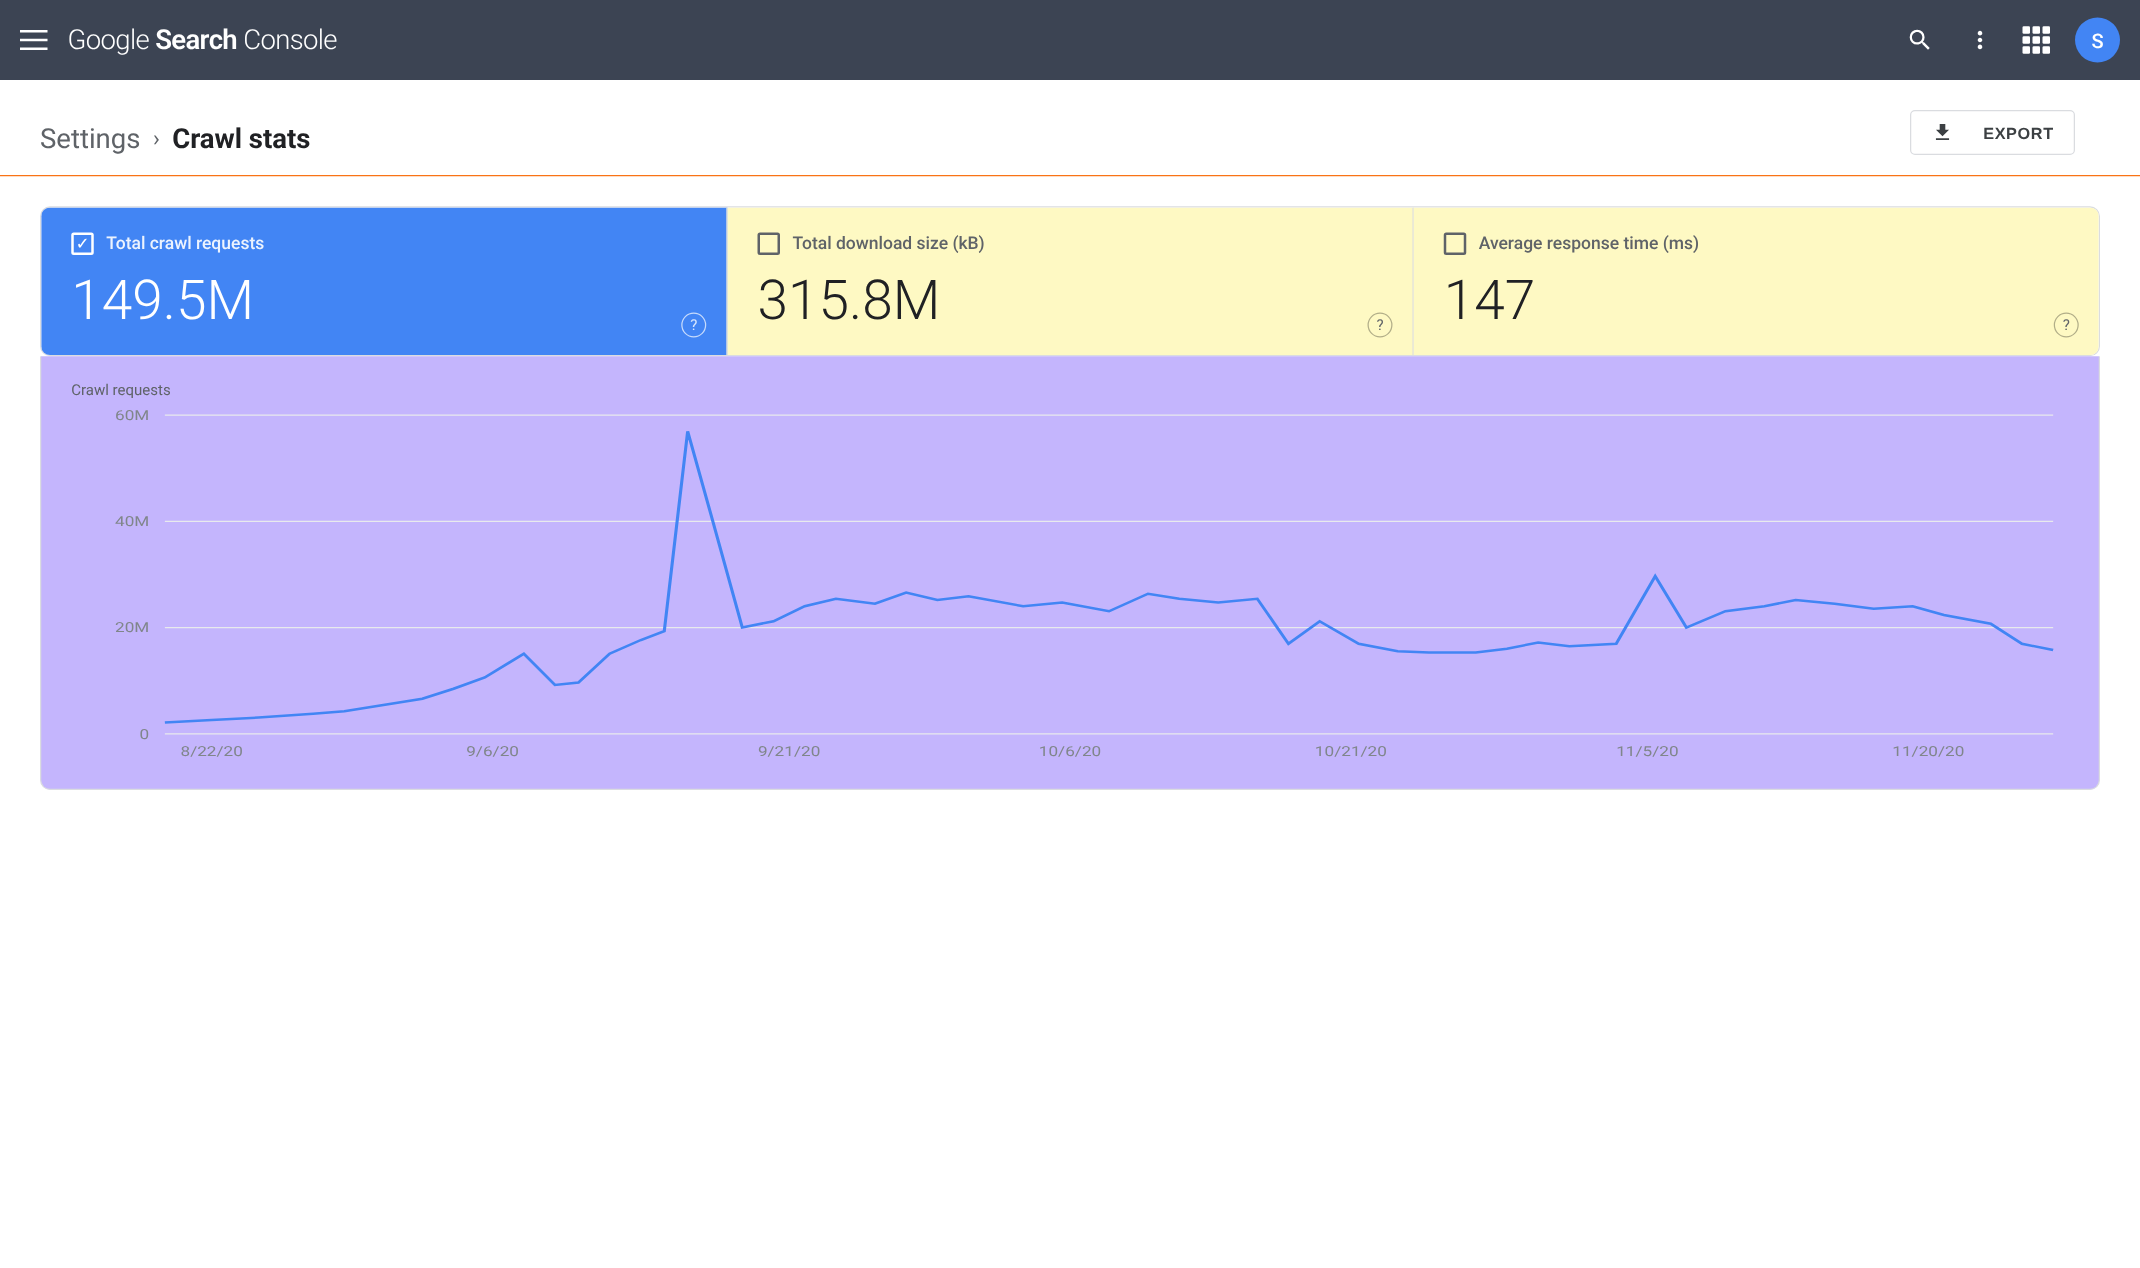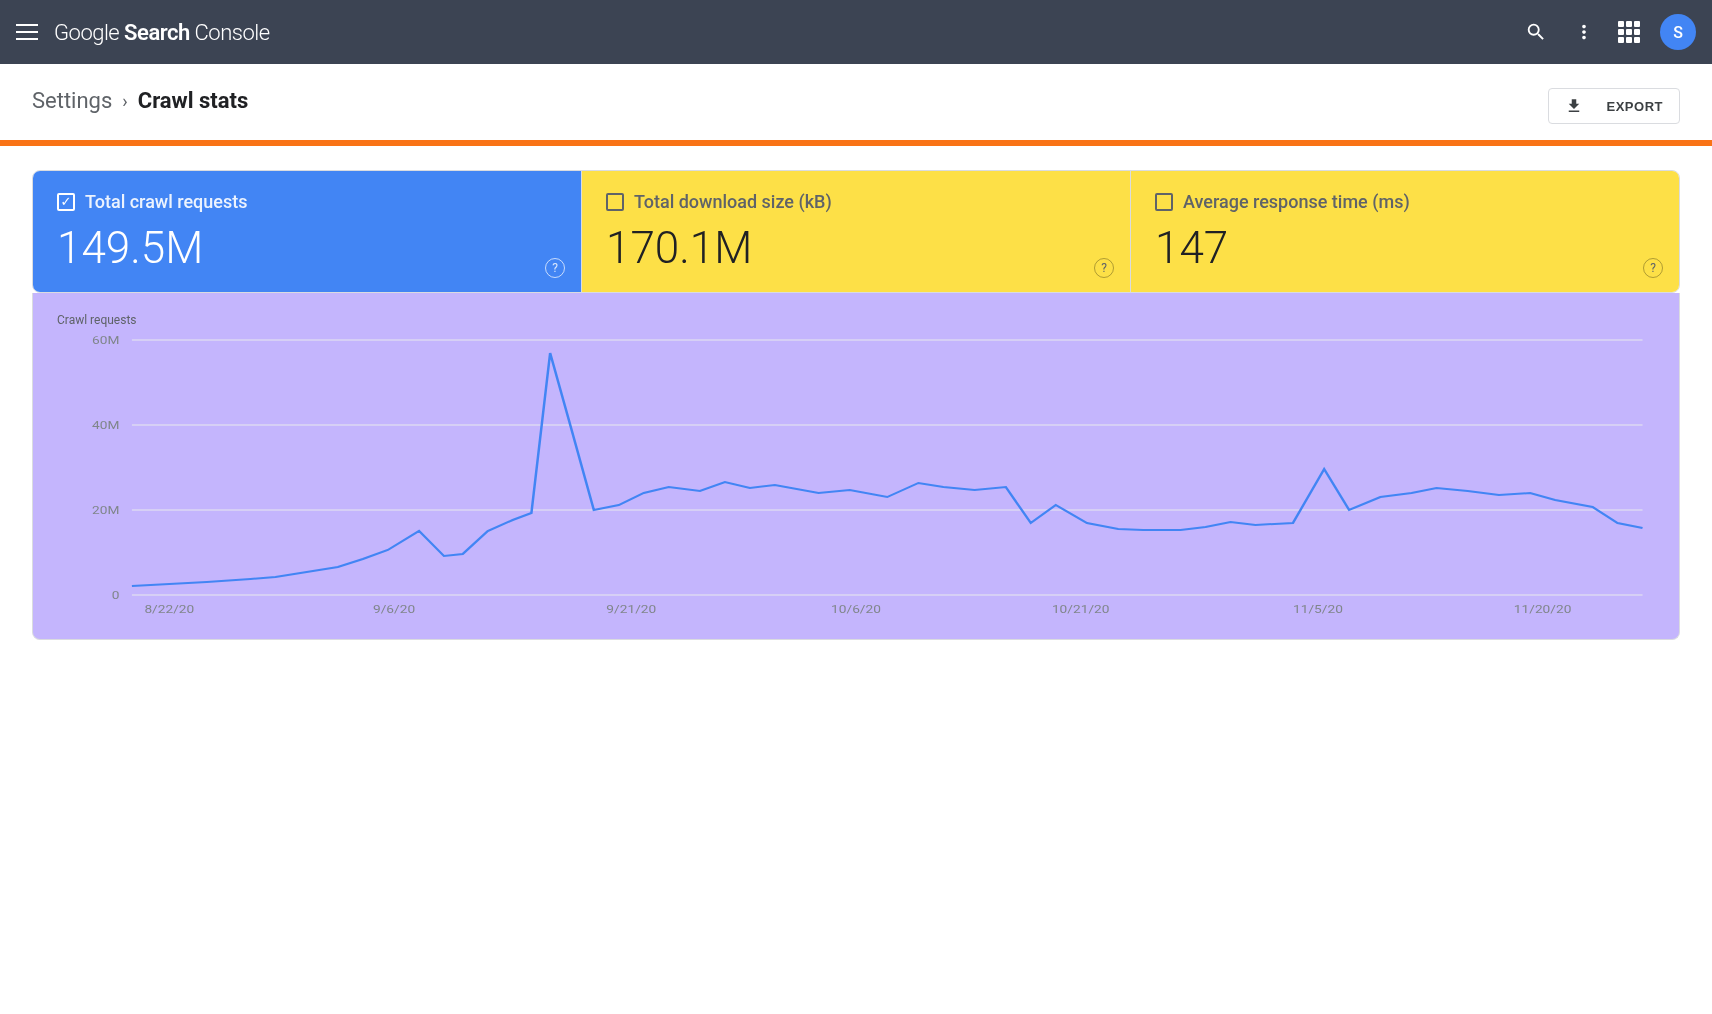--- a/index.html
+++ b/index.html
@@ -23,24 +23,24 @@
     .header-icon { color: #fff; font-size: 20px; cursor: pointer; width: 28px; height: 28px; display: flex; align-items: center; justify-content: center; }
     .avatar { width: 36px; height: 36px; border-radius: 50%; background: #4285f4; color: #fff; display: flex; align-items: center; justify-content: center; font-size: 16px; font-weight: 500; cursor: pointer; }
     .menu-icon { display: flex; flex-direction: column; gap: 5px; cursor: pointer; }
     .menu-icon span { display: block; width: 22px; height: 2px; background: #fff; }
     .grid-icon { display: grid; grid-template-columns: repeat(3,6px); gap: 2px; cursor: pointer; }
     .grid-icon span { display: block; width: 6px; height: 6px; background: #fff; border-radius: 1px; }
 
     
     .breadcrumb-bar {
       display: flex;
-      align-items: flex-start;
+      align-items: flex-end;
       justify-content: space-between;
-      padding: 24px 32px 16px 32px;
-      border-bottom: 6px solid #f97316;
+      padding: 24px 52px 16px 32px;
+      border-bottom: 1px solid #f97316;
     }
     .breadcrumb { display: flex; align-items: center; gap: 10px; font-size: 22px; }
     .breadcrumb-link { color: #5f6368; font-weight: 400; cursor: pointer; }
     .breadcrumb-sep { color: #5f6368; font-size: 18px; }
     .breadcrumb-current { color: #202124; font-weight: 700; }
     .export-btn {
       display: flex; align-items: center; gap: 24px;
       border: 1px solid #dadce0; border-radius: 4px;
       padding: 8px 16px; cursor: pointer; background: #fff;
       font-size: 13px; font-weight: 600; color: #3c4043; letter-spacing: 0.5px;
@@ -56,34 +56,34 @@
       border-radius: 8px;
       overflow: hidden;
       margin-bottom: 0;
     }
     .metric-card {
       flex: 1;
       padding: 20px 24px;
       border-right: 1px solid #dadce0;
       position: relative;
       cursor: pointer;
-      background: #fde047;
+      background: #fef9c3;
     }
     .metric-card:last-child { border-right: none; }
     .metric-card.active { background: #4285f4; }
     .metric-header { display: flex; align-items: center; gap: 10px; margin-bottom: 12px; }
     .metric-checkbox {
       width: 18px; height: 18px; border: 2px solid #5f6368;
       border-radius: 2px; display: flex; align-items: center; justify-content: center;
       flex-shrink: 0;
     }
     .metric-card.active .metric-checkbox { border-color: #fff; background: transparent; }
     .metric-checkbox.checked { background: transparent; }
     .checkmark { color: #fff; font-size: 13px; line-height: 1; }
-    .metric-label { font-size: 18px; color: #5f6368; font-weight: 500; }
+    .metric-label { font-size: 14px; color: #5f6368; font-weight: 500; }
     .metric-card.active .metric-label { color: rgba(255,255,255,0.9); }
     .metric-value { font-size: 44px; font-weight: 300; color: #202124; line-height: 1.1; }
     .metric-card.active .metric-value { color: #fff; }
     .metric-help {
       position: absolute; bottom: 14px; right: 16px;
       width: 20px; height: 20px; border-radius: 50%;
       border: 1.5px solid rgba(0,0,0,0.3); display: flex; align-items: center;
       justify-content: center; font-size: 12px; color: #5f6368; cursor: pointer;
     }
     .metric-card.active .metric-help { border-color: rgba(255,255,255,0.7); color: rgba(255,255,255,0.8); }
@@ -176,21 +176,21 @@
       </div>
       <div class="metric-value">149.5M</div>
       <div class="metric-help">?</div>
     </div>
 
     <div class="metric-card">
       <div class="metric-header">
         <div class="metric-checkbox"></div>
         <span class="metric-label">Total download size (kB)</span>
       </div>
-      <div class="metric-value">170.1M</div>
+      <div class="metric-value">315.8M</div>
       <div class="metric-help">?</div>
     </div>
 
     <div class="metric-card">
       <div class="metric-header">
         <div class="metric-checkbox"></div>
         <span class="metric-label">Average response time (ms)</span>
       </div>
       <div class="metric-value">147</div>
       <div class="metric-help">?</div>

